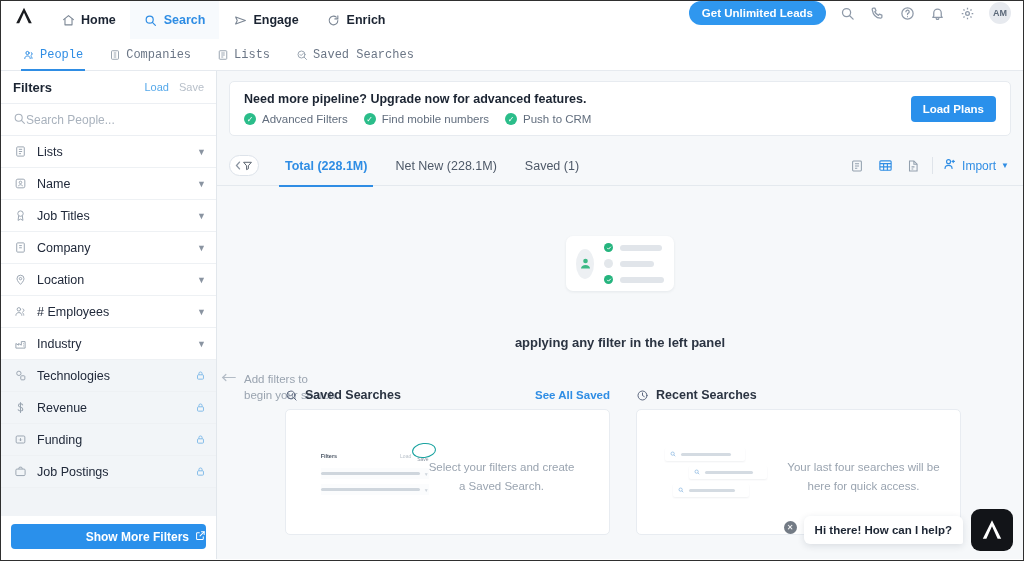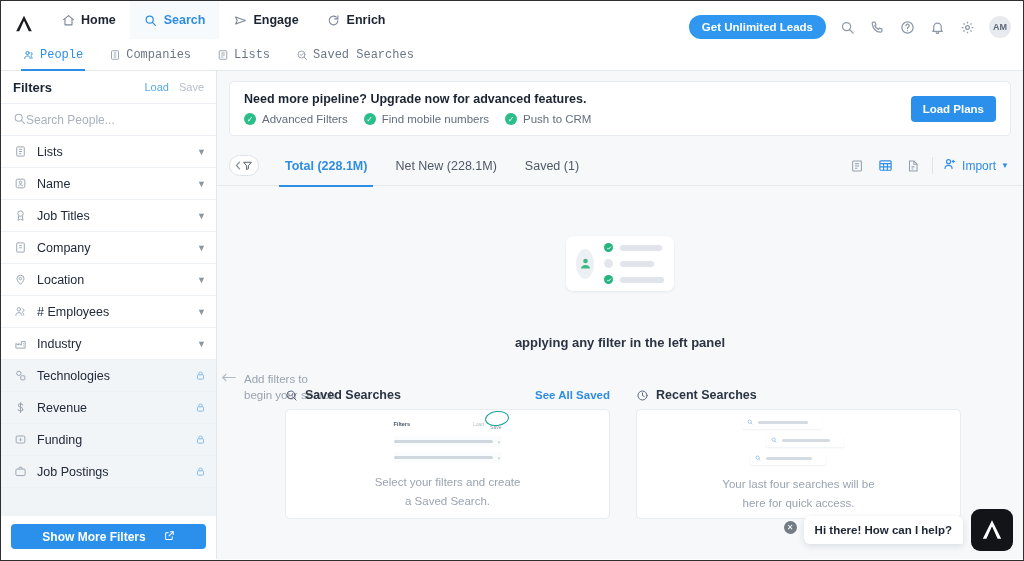--- a/index.html
+++ b/index.html
@@ -6,21 +6,21 @@
   html, body {
     width: 1024px; height: 561px;
     font-family: "Liberation Sans", sans-serif;
     background: #ffffff;
     overflow: hidden;
   }
   body { position: relative; border: 1px solid #2f2f2f; }
 
   
   .topnav {
-    height: 38px; background: #fff; display: flex; align-items: flex-end;
+    height: 38px; background: #fff; display: flex; align-items: flex-start;
     padding-left: 8px; position: relative; z-index: 5;
   }
   .brand-logo { width: 30px; height: 30px; display:flex; align-items:center; justify-content:center; }
   .nav-items { display: flex; align-items: center; height: 38px; margin-left: 8px; }
   .nav-item {
     display: flex; align-items: center; gap: 6px; height: 38px;
     padding: 0 14px; font-size: 12.5px; font-weight: bold; color: #1b2432;
     cursor: pointer; position: relative;
   }
   .nav-item.active { color: #2f8de4; background: #f7fafd; }
@@ -88,21 +88,21 @@
   .filter-row .fic { width: 14px; height: 14px; flex:none; display:flex; align-items:center; justify-content:center; color:#9aa5b1; }
   .filter-row .flabel { font-size: 12.5px; color: #20293a; }
   .filter-row .chev { margin-left: auto; color: #8a94a1; font-size: 9px; }
   .filter-row .lock { margin-left: auto; color: #7cb8e8; display:flex; }
 
   .sidebar-gap { background: #f1f4f7; height: 30px; border-bottom: 1px solid #e4e9ee; }
   .sidebar-foot { padding: 8px 10px 10px 10px; background: #fff; }
   .btn-primary {
     width: 100%; background: #2a90eb; color: #fff; border: 0; border-radius: 4px;
     height: 25px; font-size: 12px; font-weight: bold; cursor: pointer;
-    display:flex; align-items:center; justify-content:center; gap: 18px;
+    display:flex; align-items:center; justify-content:flex-end; gap: 6px;
     font-family: "Liberation Sans", sans-serif;
   }
 
   
   .main { flex: 1; background: #f6f8fa; display: flex; flex-direction: column; position: relative; }
 
   .banner {
     margin: 10px 12px 0 12px; background: #fff; border: 1px solid #e7ebf0; border-radius: 5px;
     padding: 10px 14px; display: flex; align-items: center;
   }
@@ -170,22 +170,22 @@
   }
 
   
   .cards { position: absolute; left: 68px; right: 62px; top: 202px; display: flex; gap: 26px; }
   .card-col { flex: 1; }
   .card-head { display: flex; align-items: center; gap: 7px; margin-bottom: 7px; }
   .card-head .ic { width: 13px; height: 13px; color: #57637a; display:flex; align-items:center; justify-content:center;}
   .card-title { font-size: 12.5px; font-weight: bold; color: #2b3442; }
   .card-link { margin-left: auto; font-size: 11.5px; color: #2f8de4; cursor: pointer; font-weight: bold; }
   .card-box {
-    background: #fff; border: 1px solid #e8ecf1; border-radius: 5px; height: 110px;
-    display: flex; flex-direction: column; align-items: center; justify-content: center;
+    background: #fff; border: 1px solid #e8ecf1; border-radius: 5px; height: 126px;
+    display: flex; flex-direction: row; align-items: center; justify-content: center;
   }
   .card-sub { text-align: center; font-size: 11.5px; color: #9aa4b0; line-height: 1.65; margin-top: 10px; }
 
   
   .mini-saved { width: 108px; }
   .ms-head { display: flex; align-items: center; height: 14px; }
   .ms-filters { font-size: 5.5px; font-weight: bold; color: #4a5564; }
   .ms-load { margin-left: auto; font-size: 5px; color: #b9c1ca; }
   .ms-save-wrap { position: relative; margin-left: 6px; }
   .ms-save { font-size: 5px; color: #8a93a0; }

